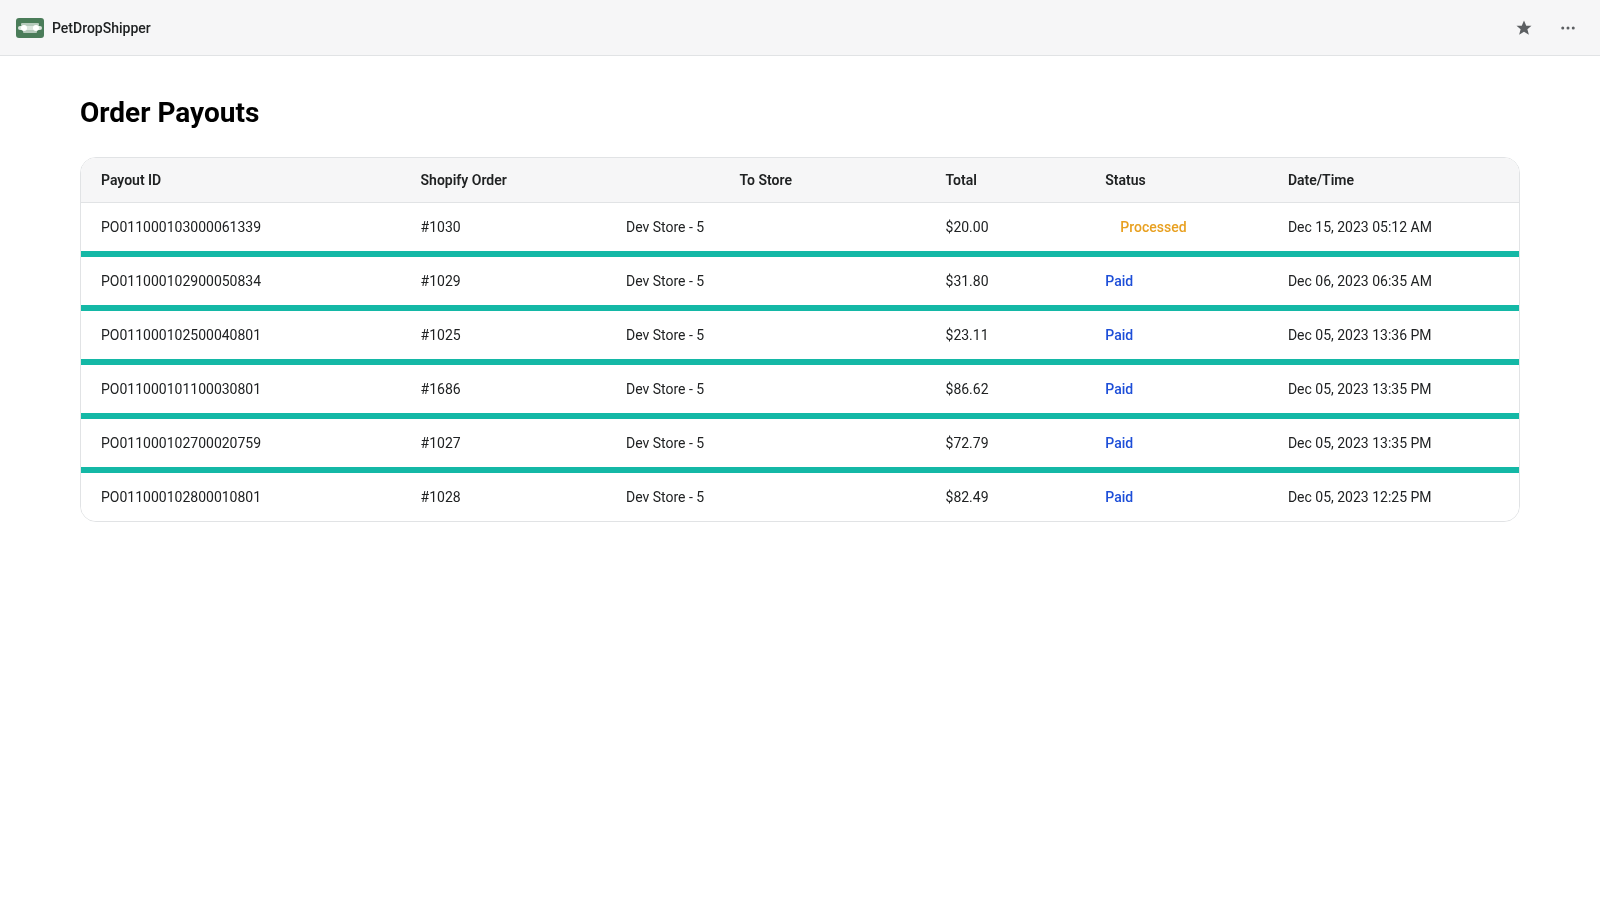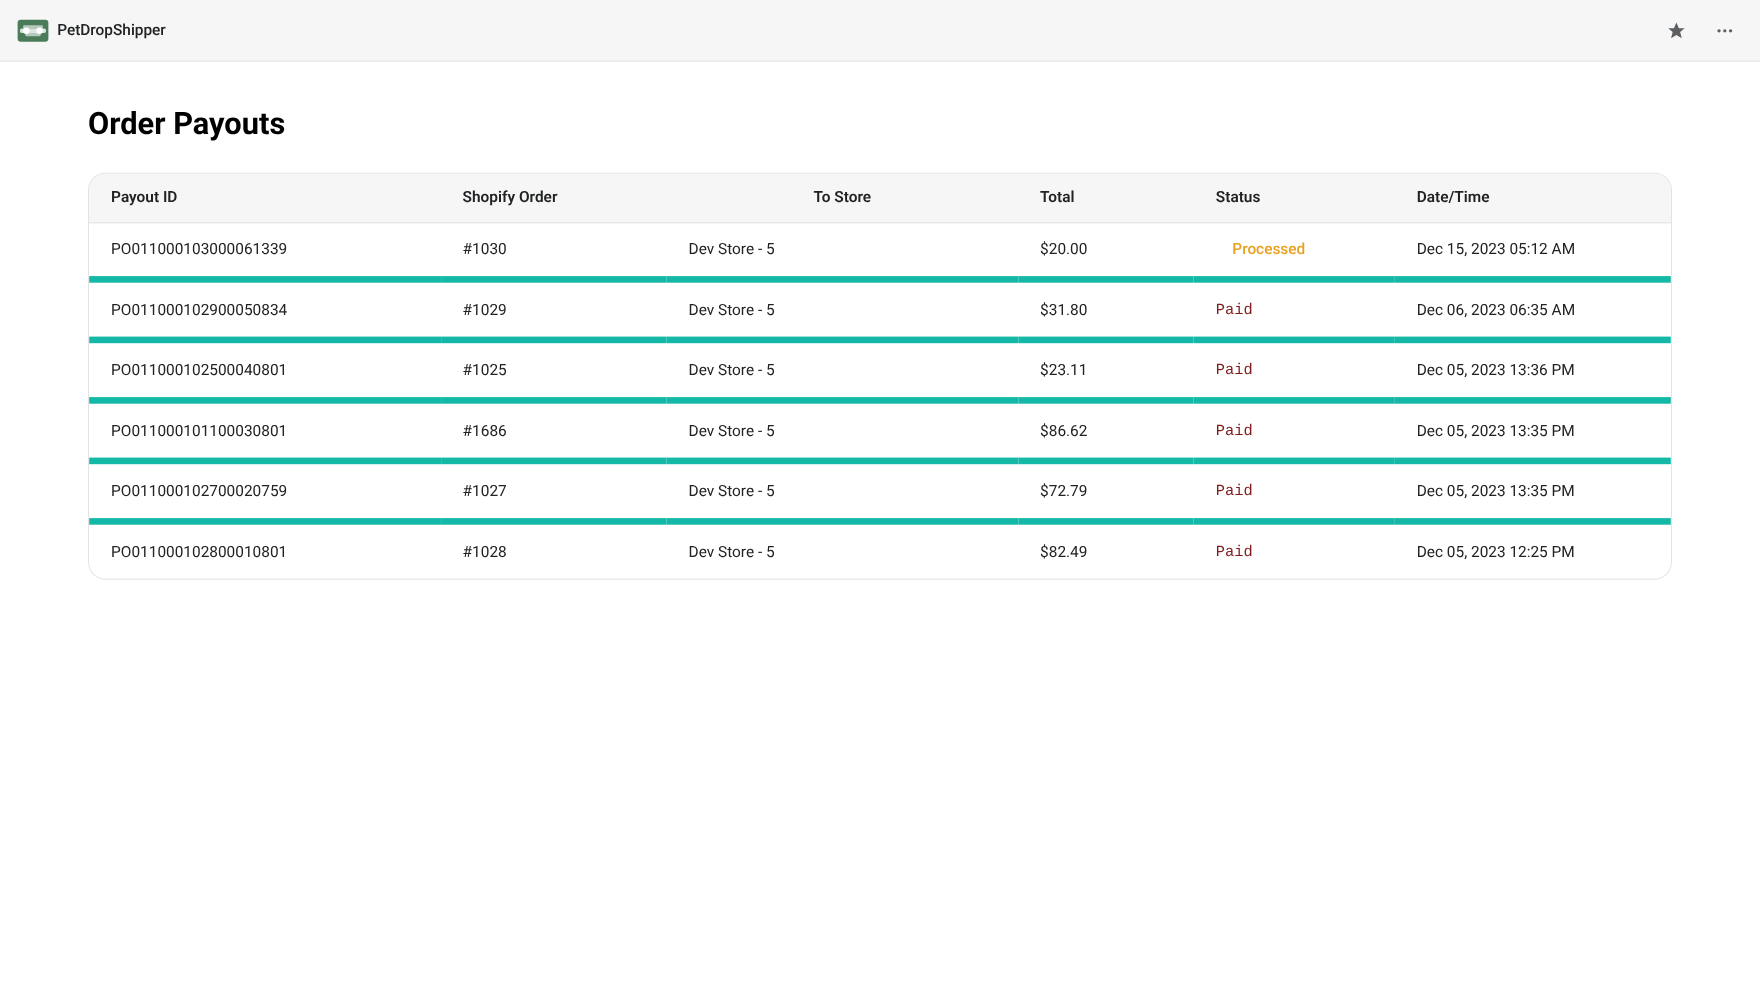--- a/index.html
+++ b/index.html
@@ -128,23 +128,22 @@
       color: #202223;
     }
 
     .status-processed {
       color: #e8a020;
       font-weight: 500;
       margin-left: 15px;
     }
 
     .status-paid {
-      color: #7f1d1d;
+      color: #1d4ed8;
       font-weight: 500;
-      font-family: Liberation Mono, monospace;
     }
 
     
     .col-payout-id { width: 280px; }
     .col-shopify-order { width: 180px; }
     .col-to-store { width: 280px; text-align: center; }
     .col-total { width: 140px; }
     .col-status { width: 160px; }
     .col-datetime { width: 220px; }
   </style>

